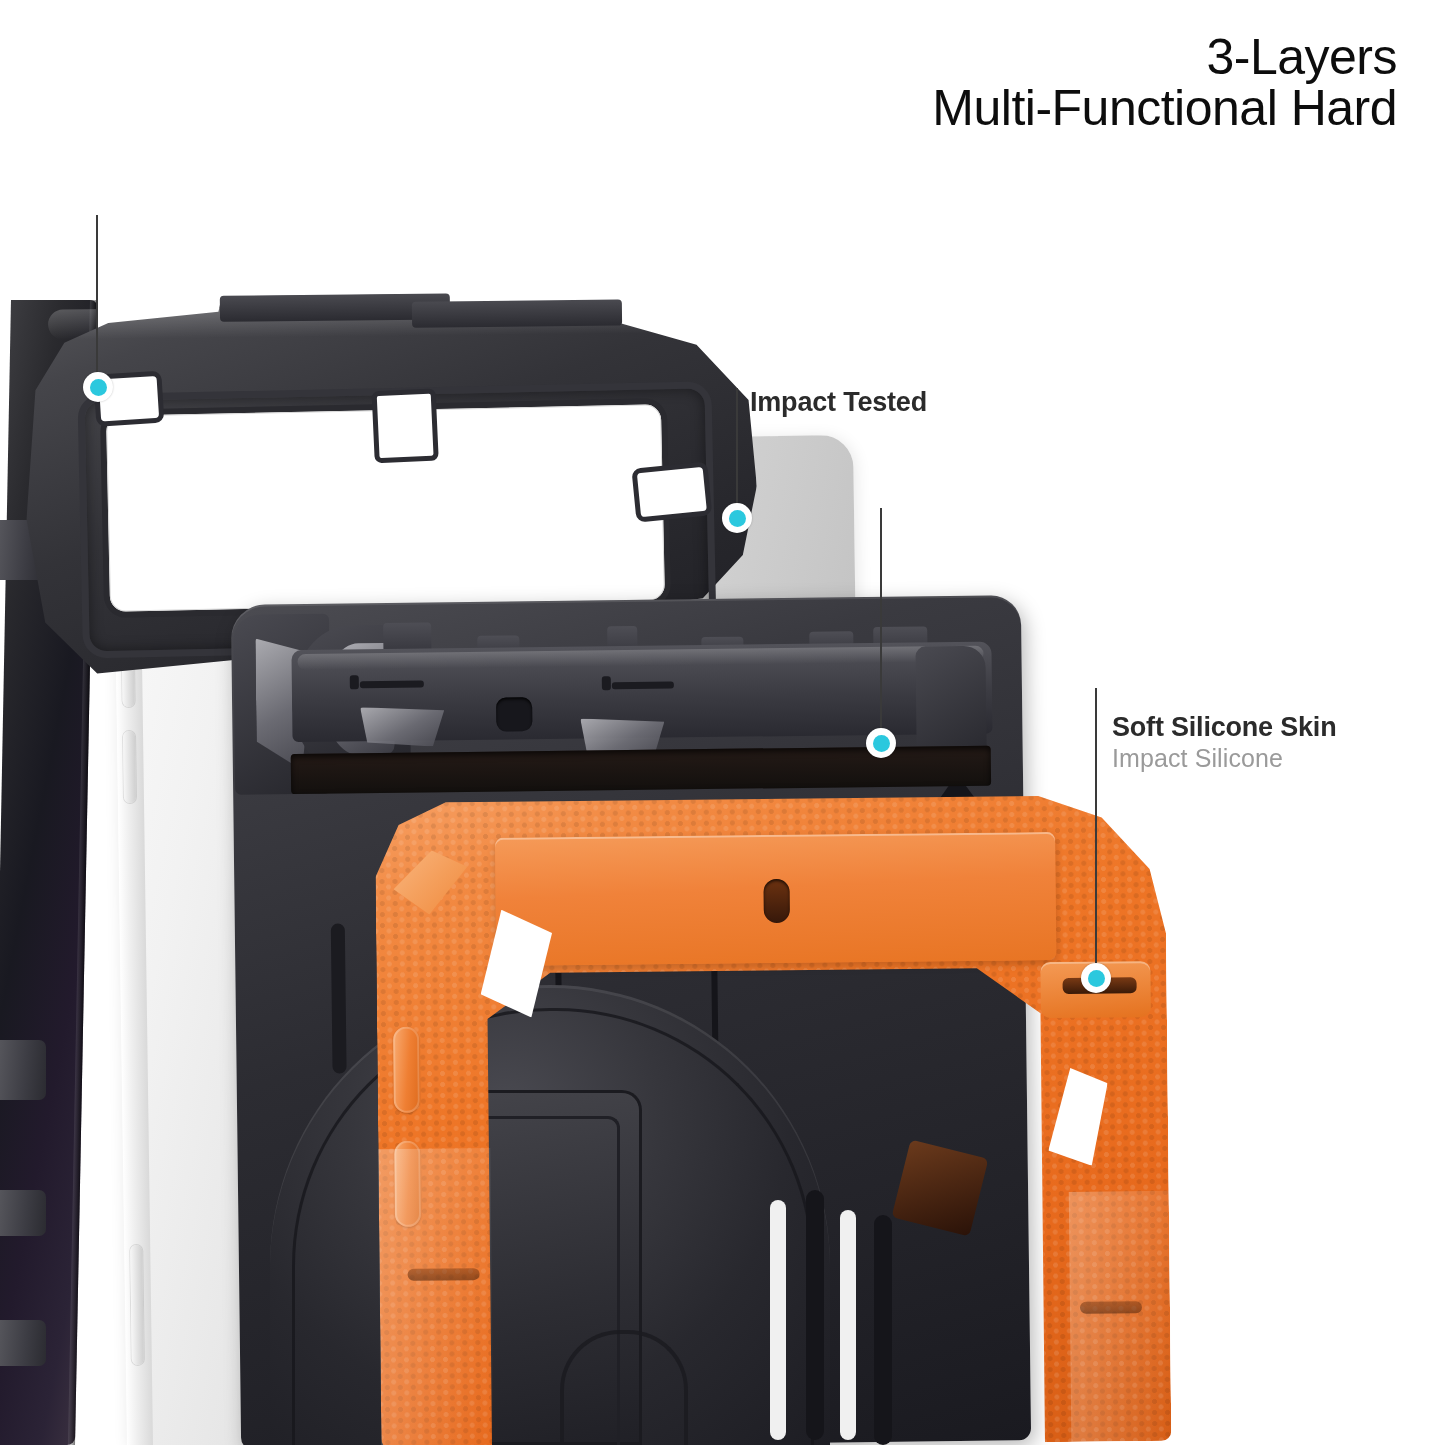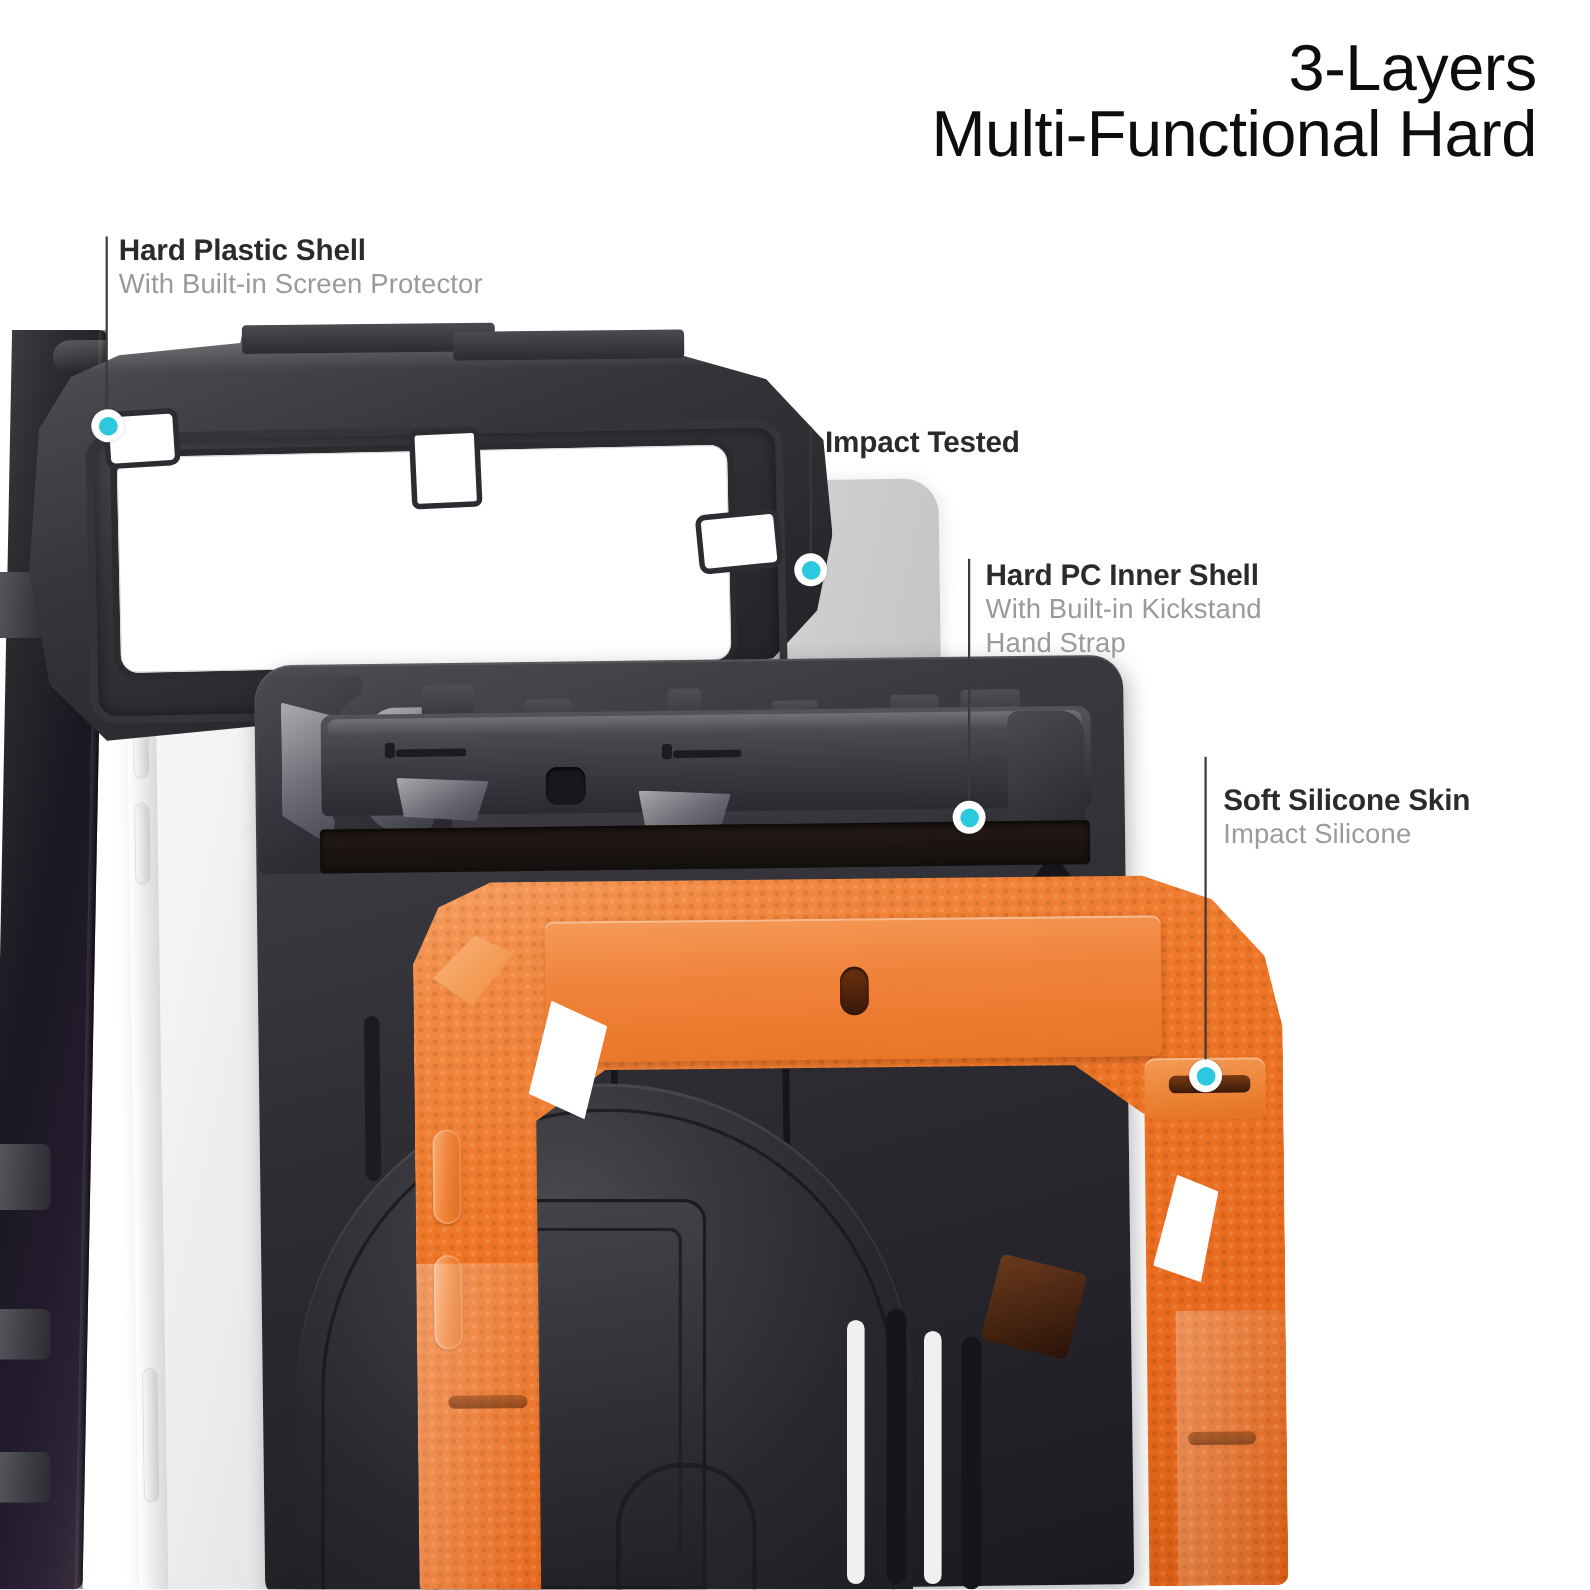--- a/index.html
+++ b/index.html
@@ -2,21 +2,21 @@
 <html><head>
 <meta charset="utf-8">
 <style>
   html,body{margin:0;padding:0;background:#fff;}
   body{width:1445px;height:1445px;overflow:hidden;
        font-family:"Liberation Sans","DejaVu Sans",sans-serif;}
   #stage{position:relative;width:1445px;height:1445px;background:#ffffff;overflow:hidden;}
 
   
   .headline{position:absolute;right:48px;top:32px;text-align:right;
-            font-size:59px;line-height:1.02;color:#0d0d0d;font-weight:400;
+            font-size:50px;line-height:1.02;color:#0d0d0d;font-weight:400;
             letter-spacing:-0.5px;white-space:nowrap;}
   .headline .l2{display:block;}
 
   .callout{position:absolute;}
   .callout .title{font-size:27px;font-weight:700;color:#2b2b2b;letter-spacing:-0.2px;
                   white-space:nowrap;line-height:1.15;}
   .callout .sub{font-size:25px;font-weight:300;color:#9a9a9a;letter-spacing:0.1px;
                 white-space:nowrap;line-height:1.22;}
   .leader{position:absolute;width:2px;background:#3a3a3a;}
   .dot{position:absolute;width:30px;height:30px;border-radius:50%;
@@ -247,42 +247,33 @@
 
   <div class="headline">
     <span class="l1">3-Layers</span>
     <span class="l2">Multi-Functional Hard</span>
   </div>
 
   <div class="leader" style="left:96px;top:215px;height:168px;"></div>
   <div class="dot" style="left:83px;top:372px;">
       <i></i>
     </div>
-  <div class="callout" style="left:108px;top:212px;">
-    <div class="title">Hard Plastic Shell</div>
-    <div class="sub">With Built-in Screen Protector</div>
-  </div>
 
   <div class="leader" style="left:736px;top:388px;height:132px;"></div>
   <div class="dot" style="left:722px;top:503px;">
       <i></i>
     </div>
   <div class="callout" style="left:750px;top:387px;">
     <div class="title">Impact Tested</div>
   </div>
 
   <div class="leader" style="left:880px;top:508px;height:240px;"></div>
   <div class="dot" style="left:866px;top:728px;">
       <i></i>
     </div>
-  <div class="callout" style="left:896px;top:508px;">
-    <div class="title">Hard PC Inner Shell</div>
-    <div class="sub">With Built-in Kickstand</div>
-    <div class="sub">Hand Strap</div>
-  </div>
 
   <div class="leader" style="left:1095px;top:688px;height:300px;"></div>
   <div class="dot" style="left:1081px;top:963px;">
       <i></i>
     </div>
   <div class="callout" style="left:1112px;top:712px;">
     <div class="title">Soft Silicone Skin</div>
     <div class="sub">Impact Silicone</div>
   </div>
 

